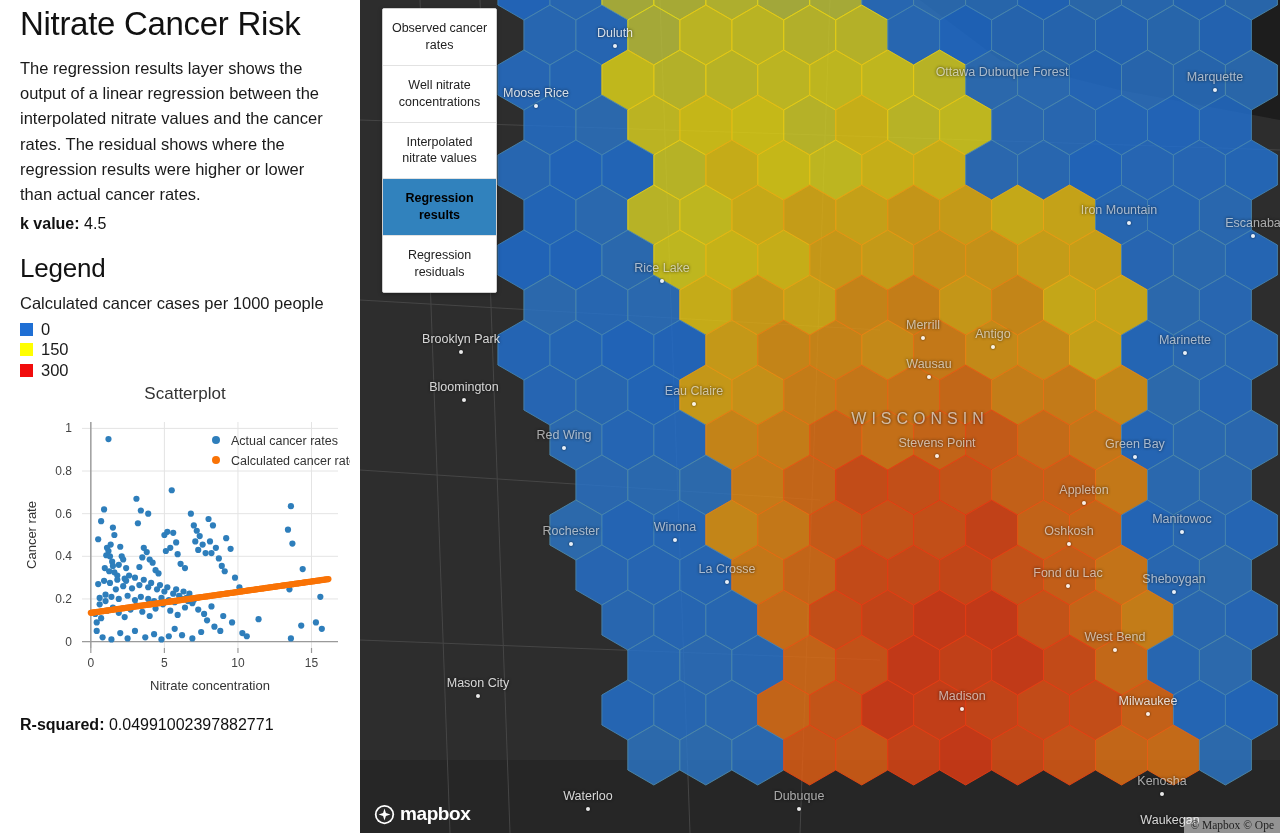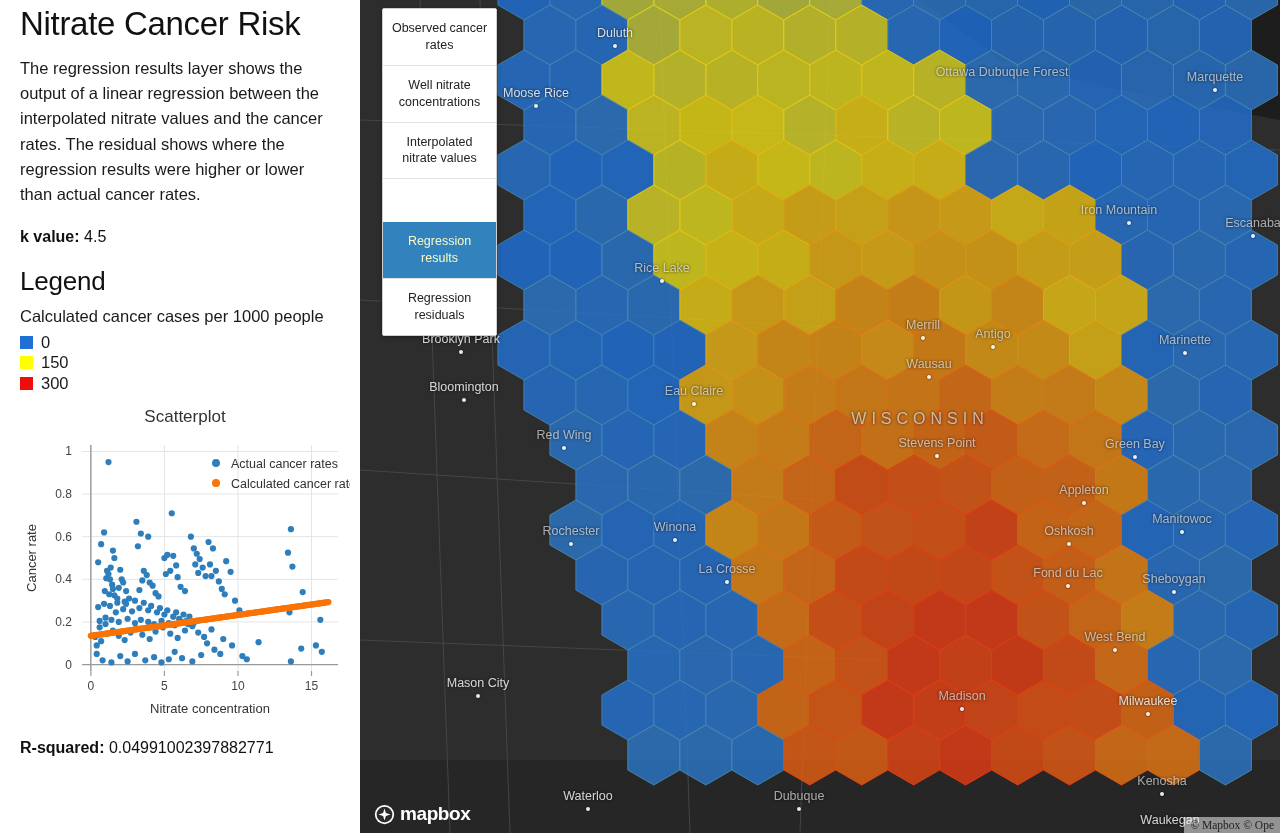--- a/index.html
+++ b/index.html
@@ -20,35 +20,35 @@
     position: relative;
     overflow: hidden;
     flex: 0 0 360px;
   }
   #page-title {
     font-size: 33px; font-weight: 400; color: #111;
     margin: 6px 0 14px 0; letter-spacing: -0.3px; line-height: 1.1;
   }
   #description {
     font-size: 16.5px; line-height: 1.52; color: #1a1a1a;
-    margin: 0 0 21px 0; max-width: 330px;
+    margin: 0 0 8px 0; max-width: 330px;
   }
   #kvalue { font-size: 16px; color: #111; margin: 0 0 20px 0; }
   #kvalue .lbl { font-weight: 700; }
   #legend-title {
     font-size: 26px; font-weight: 400; color: #111;
     margin: 0 0 10px 0; letter-spacing: -0.2px;
   }
   #legend-subtitle { font-size: 16.5px; color: #1a1a1a; margin: 0 0 8px 0; }
   .legend-row { display: flex; align-items: center; gap: 8px; margin-bottom: 4px; }
   .legend-swatch { width: 13px; height: 13px; display: inline-block; flex: 0 0 13px; }
   .legend-label { font-size: 16.5px; color: #1a1a1a; line-height: 1; }
 
   
-  #chart-wrap { margin-top: 16px; position: relative; width: 330px; height: 330px; }
+  #chart-wrap { margin-top: 6px; position: relative; width: 330px; height: 330px; }
   #chart-title {
     text-align: center; font-size: 17px; color: #333;
     margin: 0 0 4px 0; font-weight: 400;
   }
   #chart-svg { display: block; }
   .axis-label { font-size: 13px; fill: #333; font-family: "Liberation Sans", sans-serif; }
   .tick-label { font-size: 12px; fill: #444; font-family: "Liberation Sans", sans-serif; }
   .chart-legend-text { font-size: 12.5px; fill: #333; font-family: "Liberation Sans", sans-serif; }
   #rsquared { font-size: 16px; color: #111; margin: 2px 0 0 0; }
   #rsquared .lbl { font-weight: 700; }
@@ -84,21 +84,21 @@
     border-radius: 2px; overflow: hidden;
   }
   .layer-btn {
     display: block; width: 100%; text-align: center;
     padding: 11px 6px; font-size: 12.5px; line-height: 1.35;
     color: #222; background: #fff; border: none;
     border-bottom: 1px solid #e2e2e2; cursor: pointer;
     font-family: "Liberation Sans", sans-serif;
   }
   .layer-btn:last-child { border-bottom: none; }
-  .layer-btn.active { background: #3182bd; color: #fef9c3; font-weight: 400; margin-top: 43px; }
+  .layer-btn.active { background: #3182bd; color: #000000; font-weight: 700; }
 
   
   #mapbox-logo {
     position: absolute; left: 14px; bottom: 8px; z-index: 20;
     display: flex; align-items: center; gap: 5px;
   }
   #mapbox-logo .mb-text {
     color: #fff; font-size: 19px; font-weight: 700; letter-spacing: -0.4px;
     font-family: "Liberation Sans", sans-serif;
   }

